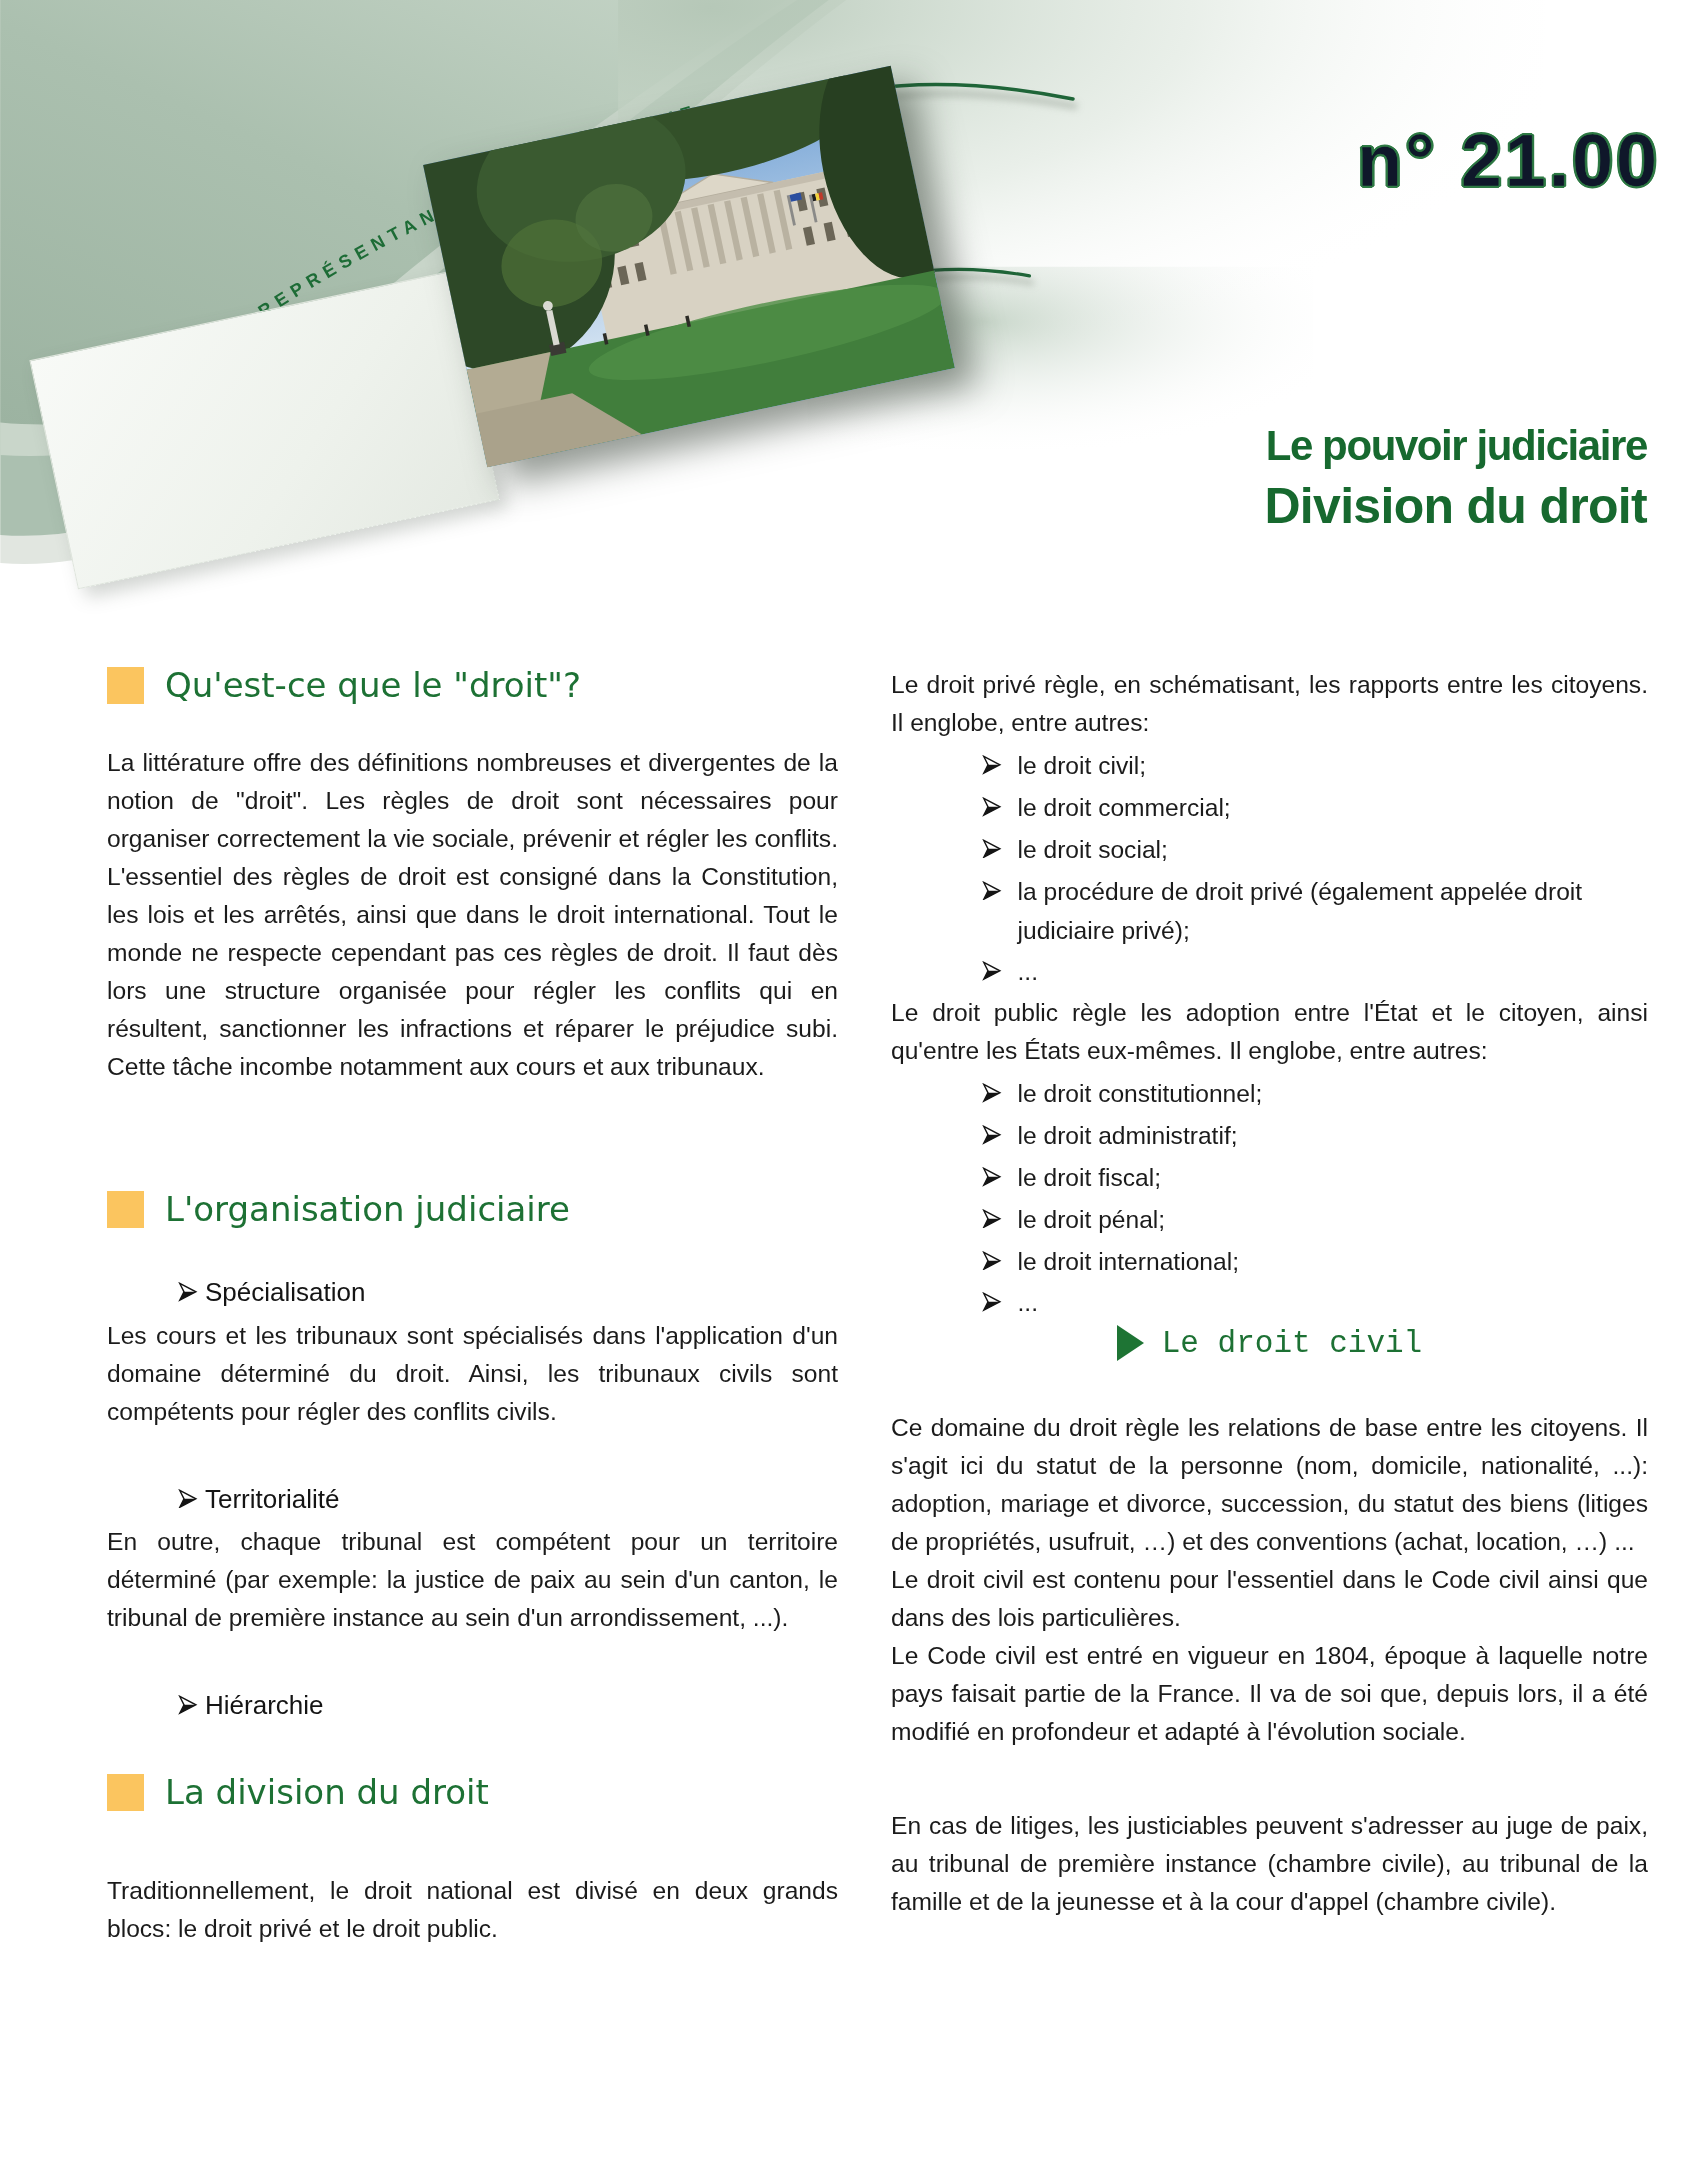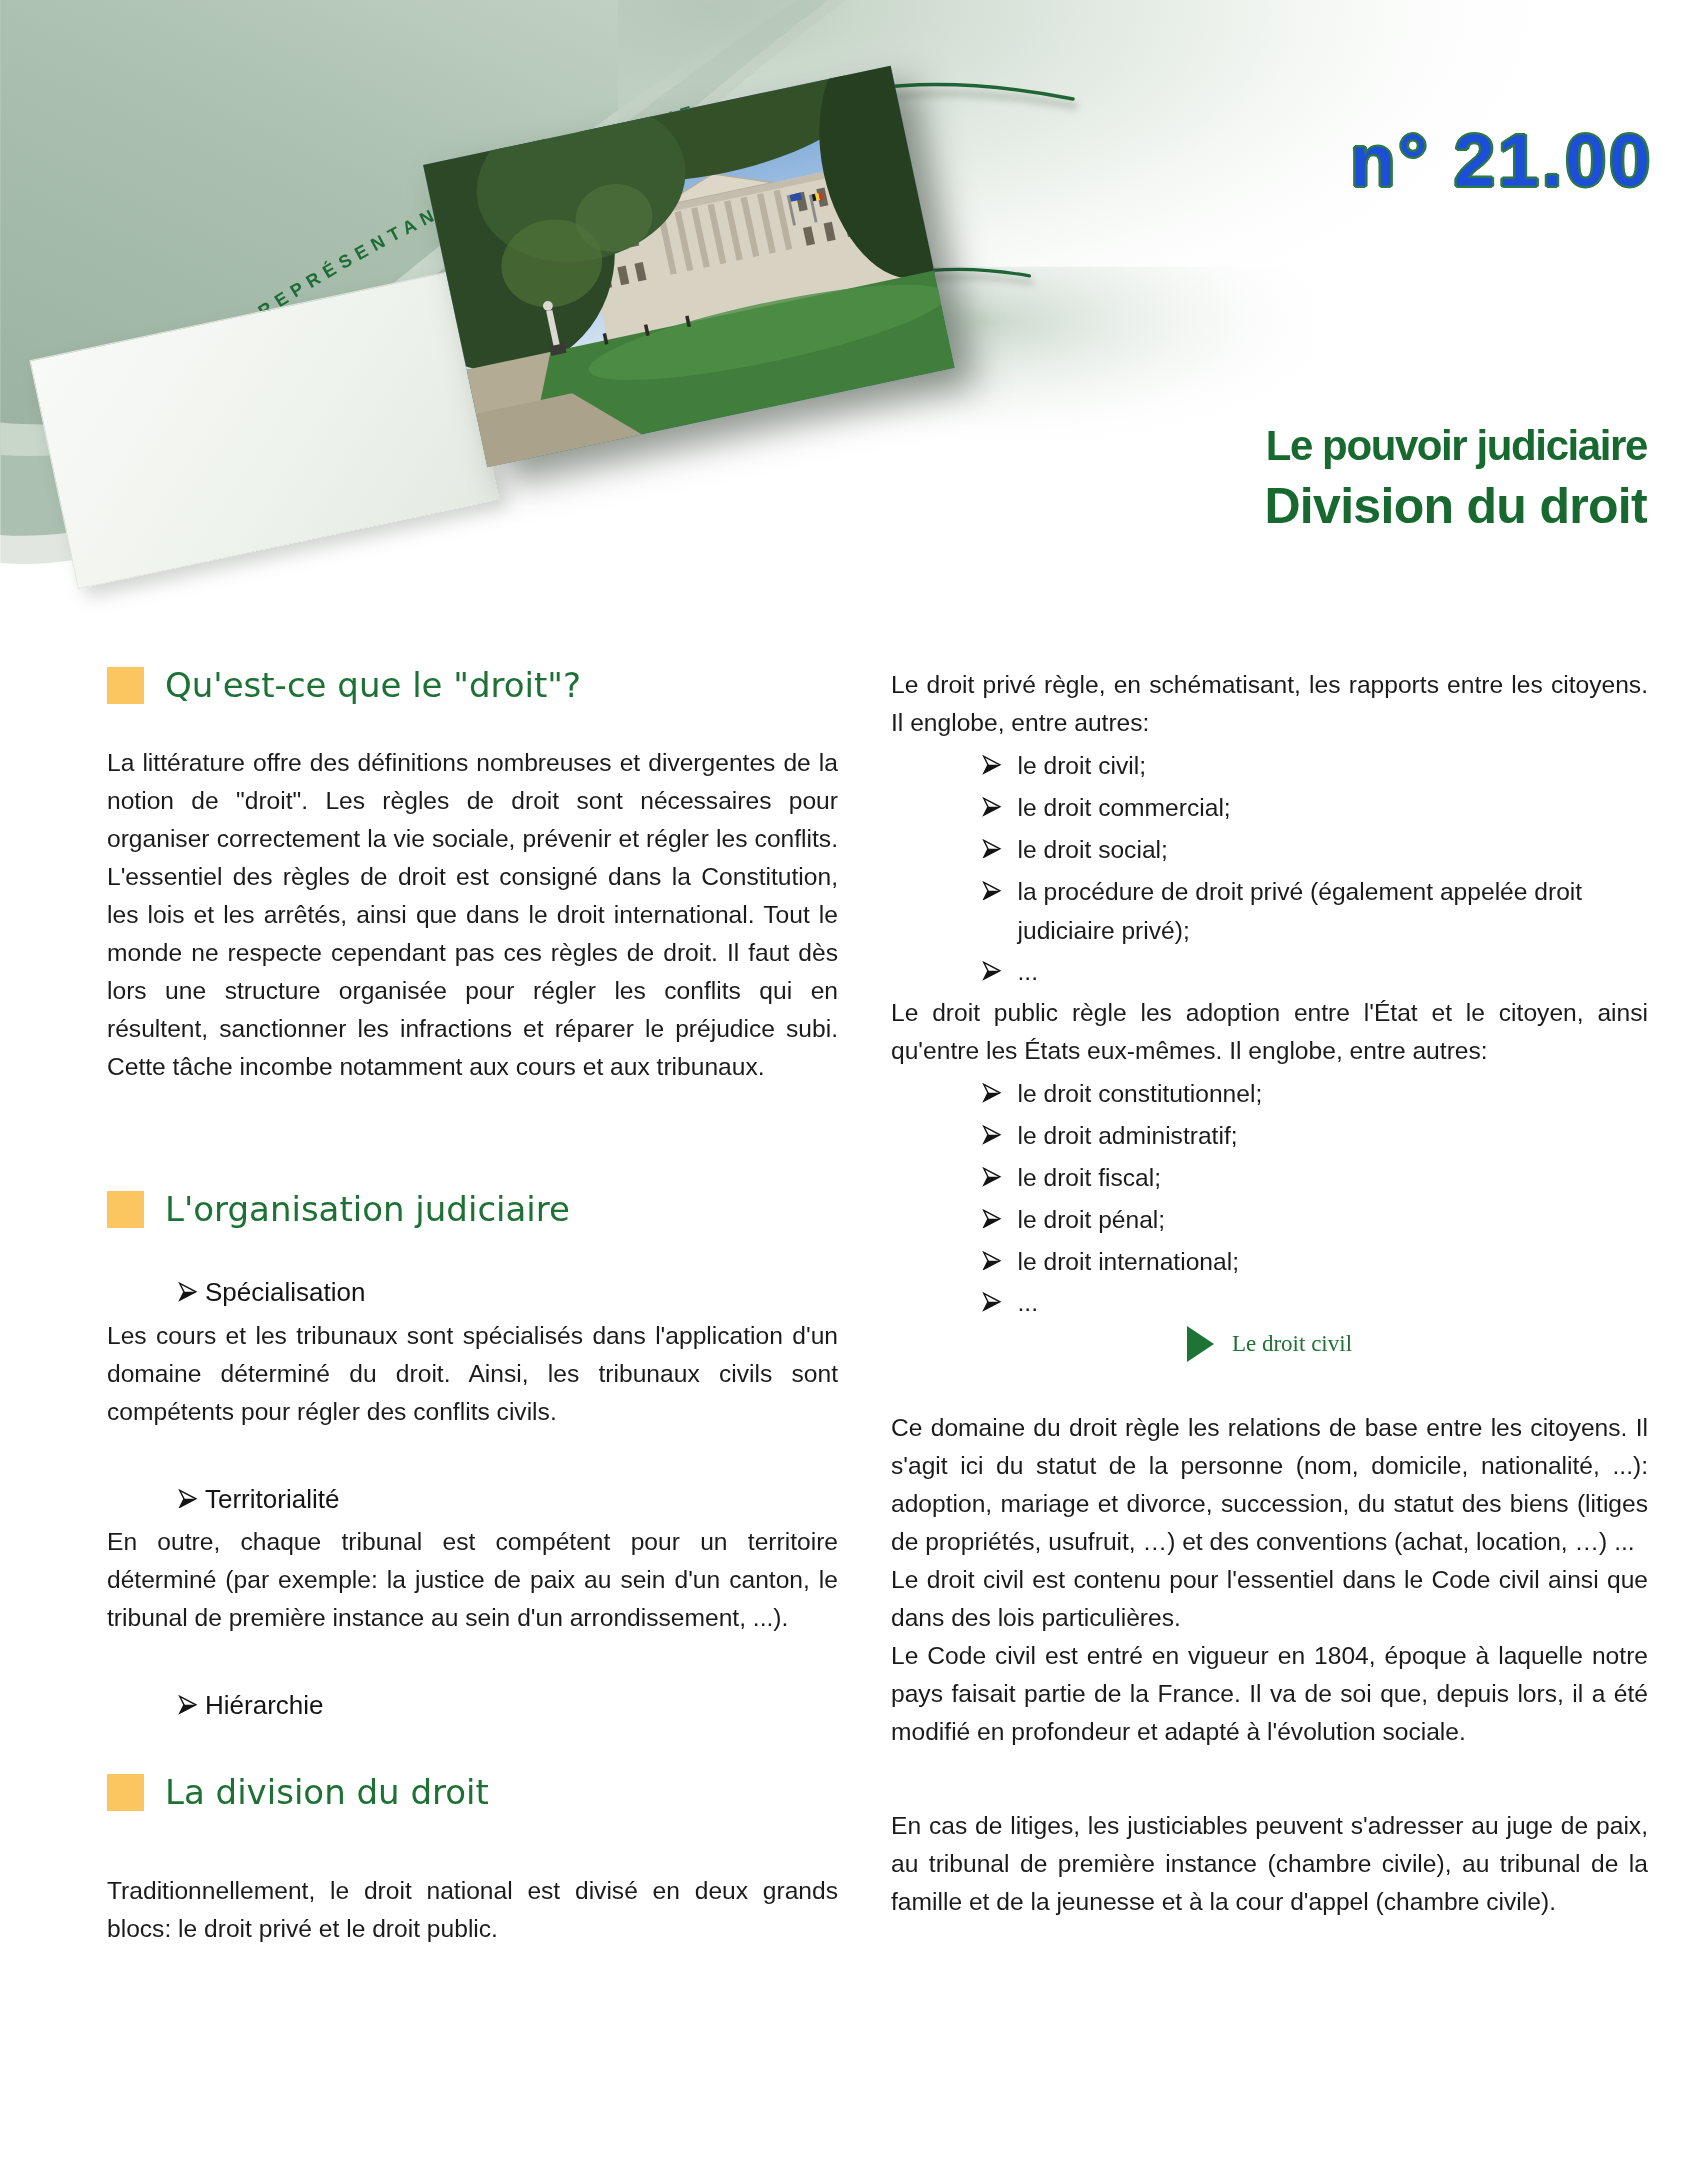--- a/index.html
+++ b/index.html
@@ -20,22 +20,22 @@
   }
   .photo{
     position:absolute;left:450px;top:112px;width:478px;height:309px;z-index:2;
     transform:rotate(-12deg);
     box-shadow:18px 21px 35px rgba(40,52,40,.5);
     overflow:hidden;background:#7aa3d0;
   }
   .photo svg{display:block;}
   
   .issue-number{
-    position:absolute;top:118px;right:43px;z-index:3;
-    font-size:74px;font-weight:700;letter-spacing:2.8px;color:#1d4ed8;
+    position:absolute;top:118px;right:36px;z-index:3;
+    font-size:74px;font-weight:700;letter-spacing:2.8px;color:#0f172a;
     text-shadow:2.1px 0 #2e7a44,-2.1px 0 #2e7a44,0 2.1px #2e7a44,0 -2.1px #2e7a44,
                 1.4px 1.4px #2e7a44,-1.4px -1.4px #2e7a44,1.4px -1.4px #2e7a44,-1.4px 1.4px #2e7a44;
     -webkit-text-stroke:0.7px #2e7a44;
   }
   .title-block{position:absolute;top:411px;right:49px;z-index:3;text-align:right;color:#17692f;}
   .page-title{font-size:42px;font-weight:700;letter-spacing:-1.4px;line-height:70px;}
   .page-subtitle{font-size:50px;font-weight:700;letter-spacing:-0.7px;line-height:45px;margin-top:2.8px;}
   
   .col{position:absolute;top:666px;z-index:3;font-size:24.6px;line-height:38px;color:#1b1b1b;text-align:justify;}
   .col-left{left:107px;width:731px;}
@@ -56,23 +56,23 @@
   .sub-label svg{flex:0 0 auto;}
   .heading3{margin-top:29.5px;margin-bottom:60px;}
   
   .intro{margin-bottom:4.2px;}
   ul.law-list{list-style:none;margin:0 0 0 0;padding:0 0 0 90px;text-align:left;}
   ul.law-list li{display:flex;align-items:flex-start;gap:15.5px;line-height:39px;margin-bottom:2.8px;}
   ul.law-list li svg{flex:0 0 auto;margin-top:9px;}
   .gap-after-list1{margin-bottom:60px;}
   .gap-after-list2{margin-bottom:79px;}
   .civil-head{
-    display:flex;align-items:center;justify-content:center;gap:18px;
-    font-family:Liberation Serif, serif;
-    font-size:23px;color:#1d7134;margin-bottom:46px;text-align:left;
+    display:flex;justify-content:center;gap:18px;
+    font-family:Liberation Mono, monospace;
+    font-size:31px;color:#1d7134;margin-bottom:46px;text-align:left;
   }
   .tri{width:0;height:0;border-top:18px solid transparent;border-bottom:18px solid transparent;
        border-left:27px solid #1e7434;flex:0 0 auto;}
   .final-p{margin-top:56px;}
 </style>
 </head>
 <body>
 
 <svg class="header-svg" width="1696" height="702" viewBox="0 0 2415 1000">
   <defs>

